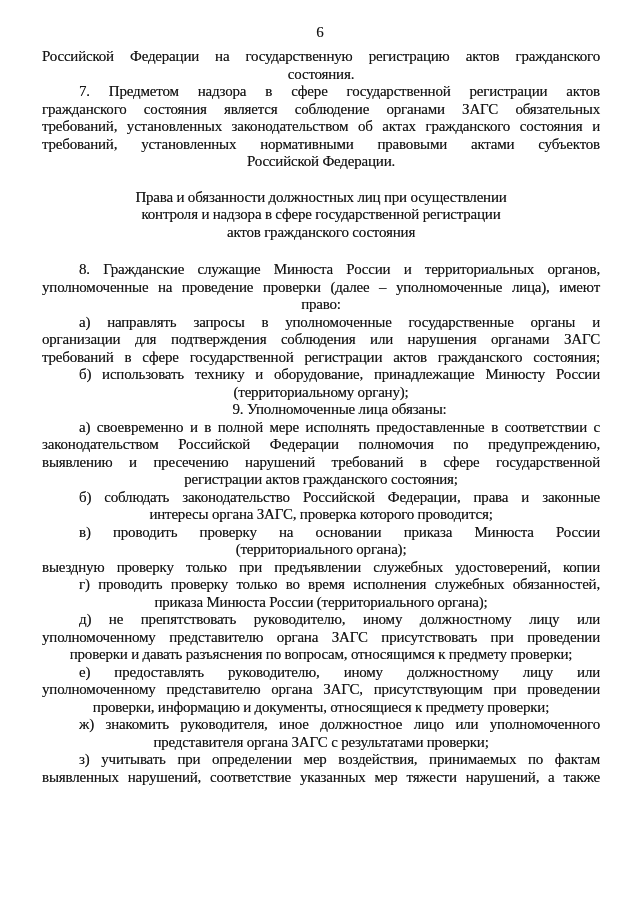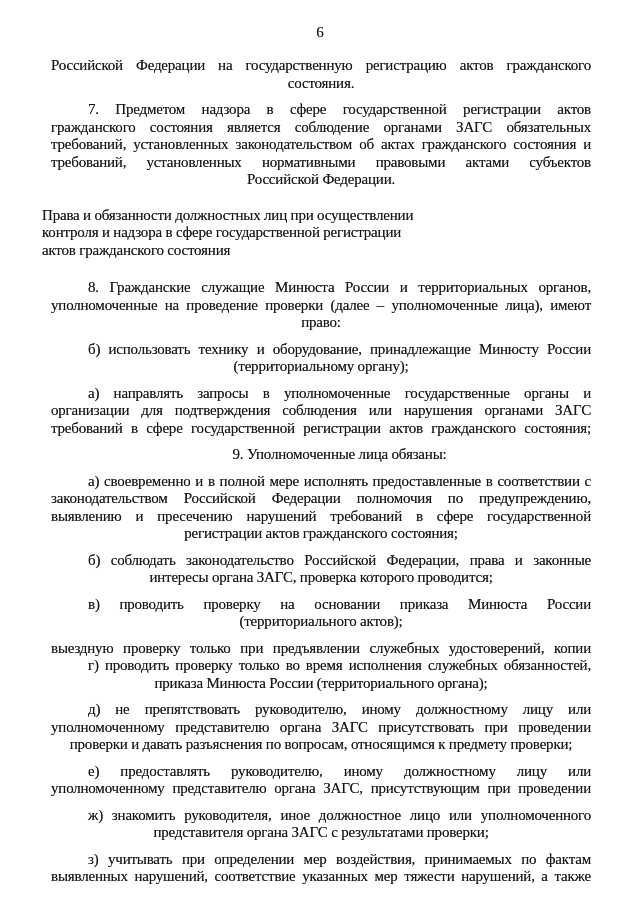--- a/index.html
+++ b/index.html
@@ -14,29 +14,29 @@
     text-shadow:0 0 0.35px rgba(0,0,0,.55);
     overflow:hidden;
   }
   .pageno{
     position:absolute;top:24px;left:0;width:640px;
     text-align:center;
   }
   .content{
     position:absolute;top:48px;left:42px;width:558px;
   }
-  .para{margin:9px;}
+  .para{margin:0;}
   
   .ln{text-align:justify;text-align-last:justify;}
   
   .plain{text-align:center;}
   
   .ind{text-indent:37px;}
   .heading{margin:18px 0 20px 0;}
-  .hl{text-align:left;}
+  .hl{text-align:center;}
 </style>
 </head>
 <body>
 
 <div class="page">
   <div class="pageno">6</div>
   <div class="content">
       <div class="para">
         <div class="ln">Российской Федерации на государственную регистрацию актов гражданского</div>
         <div class="plain">состояния.</div>
@@ -52,58 +52,59 @@
         <div class="hl">Права и обязанности должностных лиц при осуществлении</div>
         <div class="hl">контроля и надзора в сфере государственной регистрации</div>
         <div class="hl">актов гражданского состояния</div>
       </div>
       <div class="para">
         <div class="ln ind">8. Гражданские служащие Минюста России и территориальных органов,</div>
         <div class="ln">уполномоченные на проведение проверки (далее – уполномоченные лица), имеют</div>
         <div class="plain">право:</div>
       </div>
       <div class="para">
-        <div class="ln ind">б) использовать технику и оборудование, принадлежащие Минюсту России</div>
-        <div class="plain">(территориальному органу);</div>
-      </div>
-      <div class="para">
         <div class="ln ind">а) направлять запросы в уполномоченные государственные органы и</div>
         <div class="ln">организации для подтверждения соблюдения или нарушения органами ЗАГС</div>
         <div class="ln">требований в сфере государственной регистрации актов гражданского состояния;</div>
+      </div>
+      <div class="para">
+        <div class="ln ind">б) использовать технику и оборудование, принадлежащие Минюсту России</div>
+        <div class="plain">(территориальному органу);</div>
       </div>
       <div class="para">
         <div class="plain ind">9. Уполномоченные лица обязаны:</div>
       </div>
       <div class="para">
         <div class="ln ind">а) своевременно и в полной мере исполнять предоставленные в соответствии с</div>
         <div class="ln">законодательством Российской Федерации полномочия по предупреждению,</div>
         <div class="ln">выявлению и пресечению нарушений требований в сфере государственной</div>
         <div class="plain">регистрации актов гражданского состояния;</div>
       </div>
       <div class="para">
         <div class="ln ind">б) соблюдать законодательство Российской Федерации, права и законные</div>
         <div class="plain">интересы органа ЗАГС, проверка которого проводится;</div>
       </div>
       <div class="para">
         <div class="ln ind">в) проводить проверку на основании приказа Минюста России</div>
-        <div class="plain">(территориального актов);</div>
+        <div class="plain">(территориального органа);</div>
       </div>
       <div class="para">
         <div class="ln">выездную проверку только при предъявлении служебных удостоверений, копии</div>
         <div class="ln ind">г) проводить проверку только во время исполнения служебных обязанностей,</div>
         <div class="plain">приказа Минюста России (территориального органа);</div>
       </div>
       <div class="para">
         <div class="ln ind">д) не препятствовать руководителю, иному должностному лицу или</div>
         <div class="ln">уполномоченному представителю органа ЗАГС присутствовать при проведении</div>
         <div class="plain">проверки и давать разъяснения по вопросам, относящимся к предмету проверки;</div>
       </div>
       <div class="para">
         <div class="ln ind">е) предоставлять руководителю, иному должностному лицу или</div>
         <div class="ln">уполномоченному представителю органа ЗАГС, присутствующим при проведении</div>
+        <div class="plain">проверки, информацию и документы, относящиеся к предмету проверки;</div>
       </div>
       <div class="para">
         <div class="ln ind">ж) знакомить руководителя, иное должностное лицо или уполномоченного</div>
         <div class="plain">представителя органа ЗАГС с результатами проверки;</div>
       </div>
       <div class="para">
         <div class="ln ind">з) учитывать при определении мер воздействия, принимаемых по фактам</div>
         <div class="ln">выявленных нарушений, соответствие указанных мер тяжести нарушений, а также</div>
       </div>
     </div>

